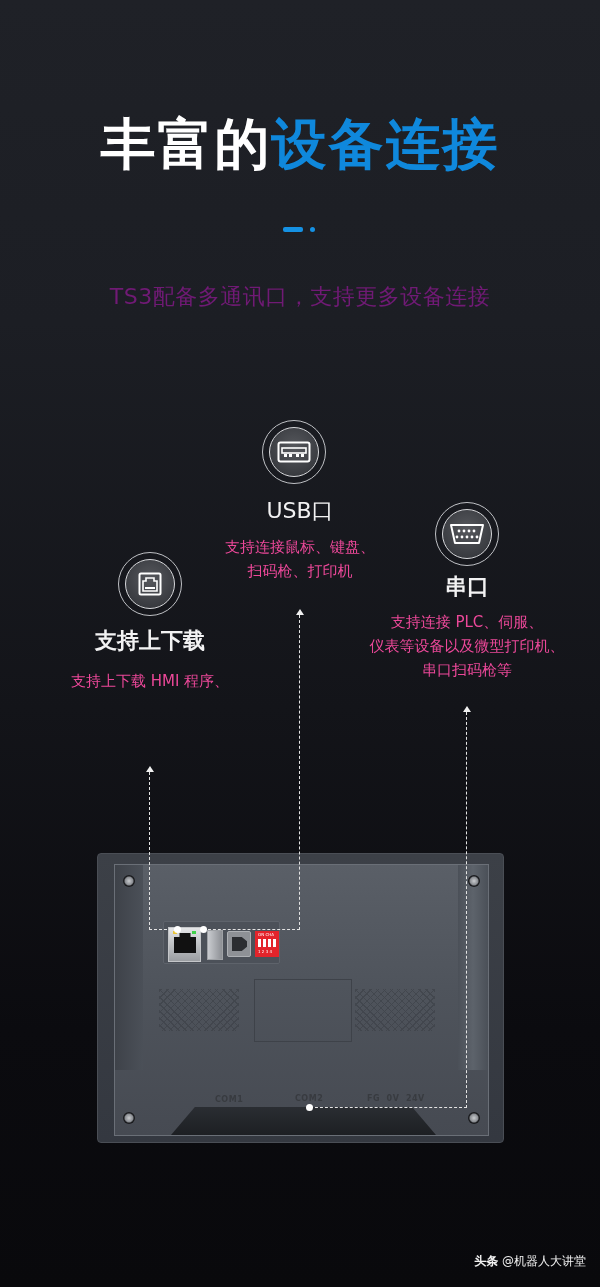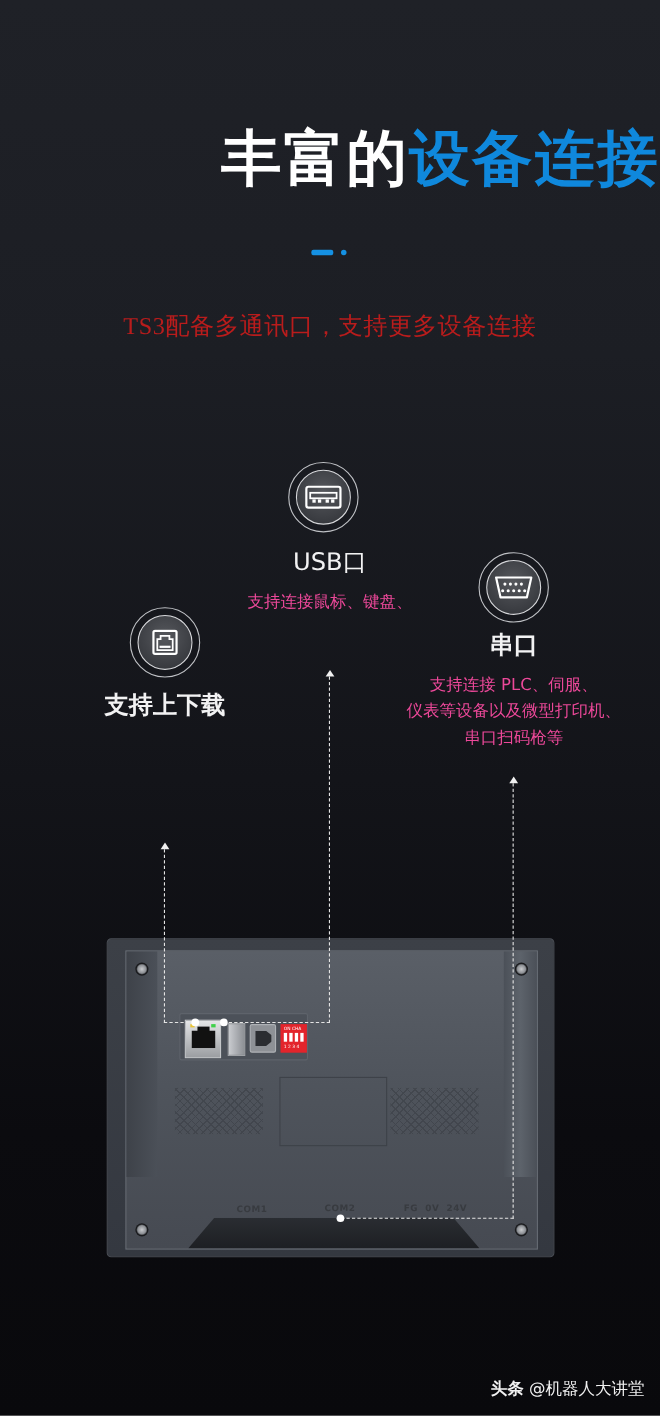--- a/index.html
+++ b/index.html
@@ -5,30 +5,30 @@
   * { margin: 0; padding: 0; box-sizing: border-box; }
   html, body { width: 600px; height: 1287px; overflow: hidden; }
   body {
     position: relative;
     background: linear-gradient(180deg, #1f2127 0%, #1c1e24 25%, #131419 55%, #0b0b0f 80%, #09090c 100%);
     font-family: "DejaVu Sans", "Liberation Sans", sans-serif;
     color: #fff;
   }
   .abs { position: absolute; }
   .title {
-    top: 108px; left: 0; width: 600px; text-align: right;
+    top: 108px; left: 0; width: 600px; text-align: center;
     font-size: 55px; font-weight: bold; letter-spacing: 2px; line-height: 72px;
   }
   .title .white { color: #ffffff; }
   .title .blue { color: #0f88dc; }
   .divider { top: 227px; left: 283px; width: 20px; height: 5px; background: #1591e3; border-radius: 2px; }
   .divider-dot { top: 227px; left: 310px; width: 5px; height: 5px; background: #1591e3; border-radius: 50%; }
   .subtitle {
     top: 282px; left: 0; width: 600px; text-align: center;
-    font-size: 22px; color: #b91c1c; letter-spacing: 0.5px; font-family: Liberation Serif, serif;
+    font-size: 22px; color: #701a75; letter-spacing: 0.5px;
   }
   .icon-ring {
     position: absolute; width: 64px; height: 64px; border-radius: 50%;
     border: 1.5px solid #bfc1c5;
     display: flex; align-items: center; justify-content: center;
   }
   .icon-inner {
     width: 50px; height: 50px; border-radius: 50%;
     background: radial-gradient(circle at 50% 40%, #56585d 0%, #3a3c41 70%, #2a2c30 100%);
     border: 1.5px solid #d7d8db;
@@ -79,21 +79,21 @@
   .label-plate { position: absolute; top: 114px; left: 139px; width: 98px; height: 63px; border: 1px solid #3e4249; }
   .bottom-tray {
     position: absolute; bottom: 0; left: 56px; width: 265px; height: 28px;
     background: linear-gradient(180deg,#2a2d32,#1d1f23);
     clip-path: polygon(9% 0,91% 0,100% 100%,0 100%);
   }
   .bottom-label { position: absolute; font-size: 8px; color: #383b40; font-weight: bold; letter-spacing: 0.5px; }
   .db9 { position: absolute; height: 6px; background: #b7b9bc; }
   .tiny-block { position: absolute; width: 6px; height: 5px; background: #a4a7ab; }
   .green-term { position: absolute; height: 2px; background: #4a8a4d; }
-  .watermark { position: absolute; top: 1253px; right: 14px; font-size: 15px; color: #f1f1f1; white-space: nowrap; }
+  .watermark { position: absolute; top: 1253px; right: 14px; font-size: 12px; color: #f1f1f1; white-space: nowrap; }
   .watermark .brand { font-weight: bold; }
 </style>
 </head>
 <body>
 
 <div class="abs title">
   <span class="white">丰富的</span><span class="blue">设备连接</span>
 </div>
 <div class="abs divider"></div>
 <div class="abs divider-dot"></div>
@@ -107,33 +107,35 @@
       <rect x="7" y="13" width="3" height="3" fill="#fff"></rect>
       <rect x="12" y="13" width="3" height="3" fill="#fff"></rect>
       <rect x="19" y="13" width="3" height="3" fill="#fff"></rect>
       <rect x="24" y="13" width="3" height="3" fill="#fff"></rect>
     </svg>
   </div>
 </div>
 <div class="feat-title" style="top:496px; left:200px; width:200px;">USB口</div>
 <div class="feat-desc" style="top:535px; left:160px; width:280px;">
   <div>支持连接鼠标、键盘、</div>
+  <div>扫码枪、打印机</div>
 </div>
 
 <div class="icon-ring" style="top:552px; left:118px;">
   <div class="icon-inner">
     <svg width="24" height="24" viewBox="0 0 24 24">
       <rect x="1.5" y="1.5" width="21" height="21" rx="1.5" fill="none" stroke="#fff" stroke-width="2"></rect>
       <path d="M5 19 V9 H8 V6 H16 V9 H19 V19 Z" fill="none" stroke="#fff" stroke-width="1.6"></path>
       <rect x="7" y="15" width="10" height="2" fill="#fff"></rect>
     </svg>
   </div>
 </div>
 <div class="feat-title bold" style="top:626px; left:50px; width:200px;">支持上下载</div>
 <div class="feat-desc" style="top:669px; left:0px; width:300px;">
+  <div>支持上下载 HMI 程序、</div>
 </div>
 
 <div class="icon-ring" style="top:502px; left:435px;">
   <div class="icon-inner">
     <svg width="36" height="22" viewBox="0 0 36 22">
       <path d="M2 2 H34 L30 20 H6 Z" fill="none" stroke="#fff" stroke-width="2" stroke-linejoin="round"></path>
       <circle cx="10" cy="8" r="1.4" fill="#fff"></circle>
         <circle cx="15" cy="8" r="1.4" fill="#fff"></circle>
       <circle cx="20" cy="8" r="1.4" fill="#fff"></circle>
         <circle cx="25" cy="8" r="1.4" fill="#fff"></circle>

